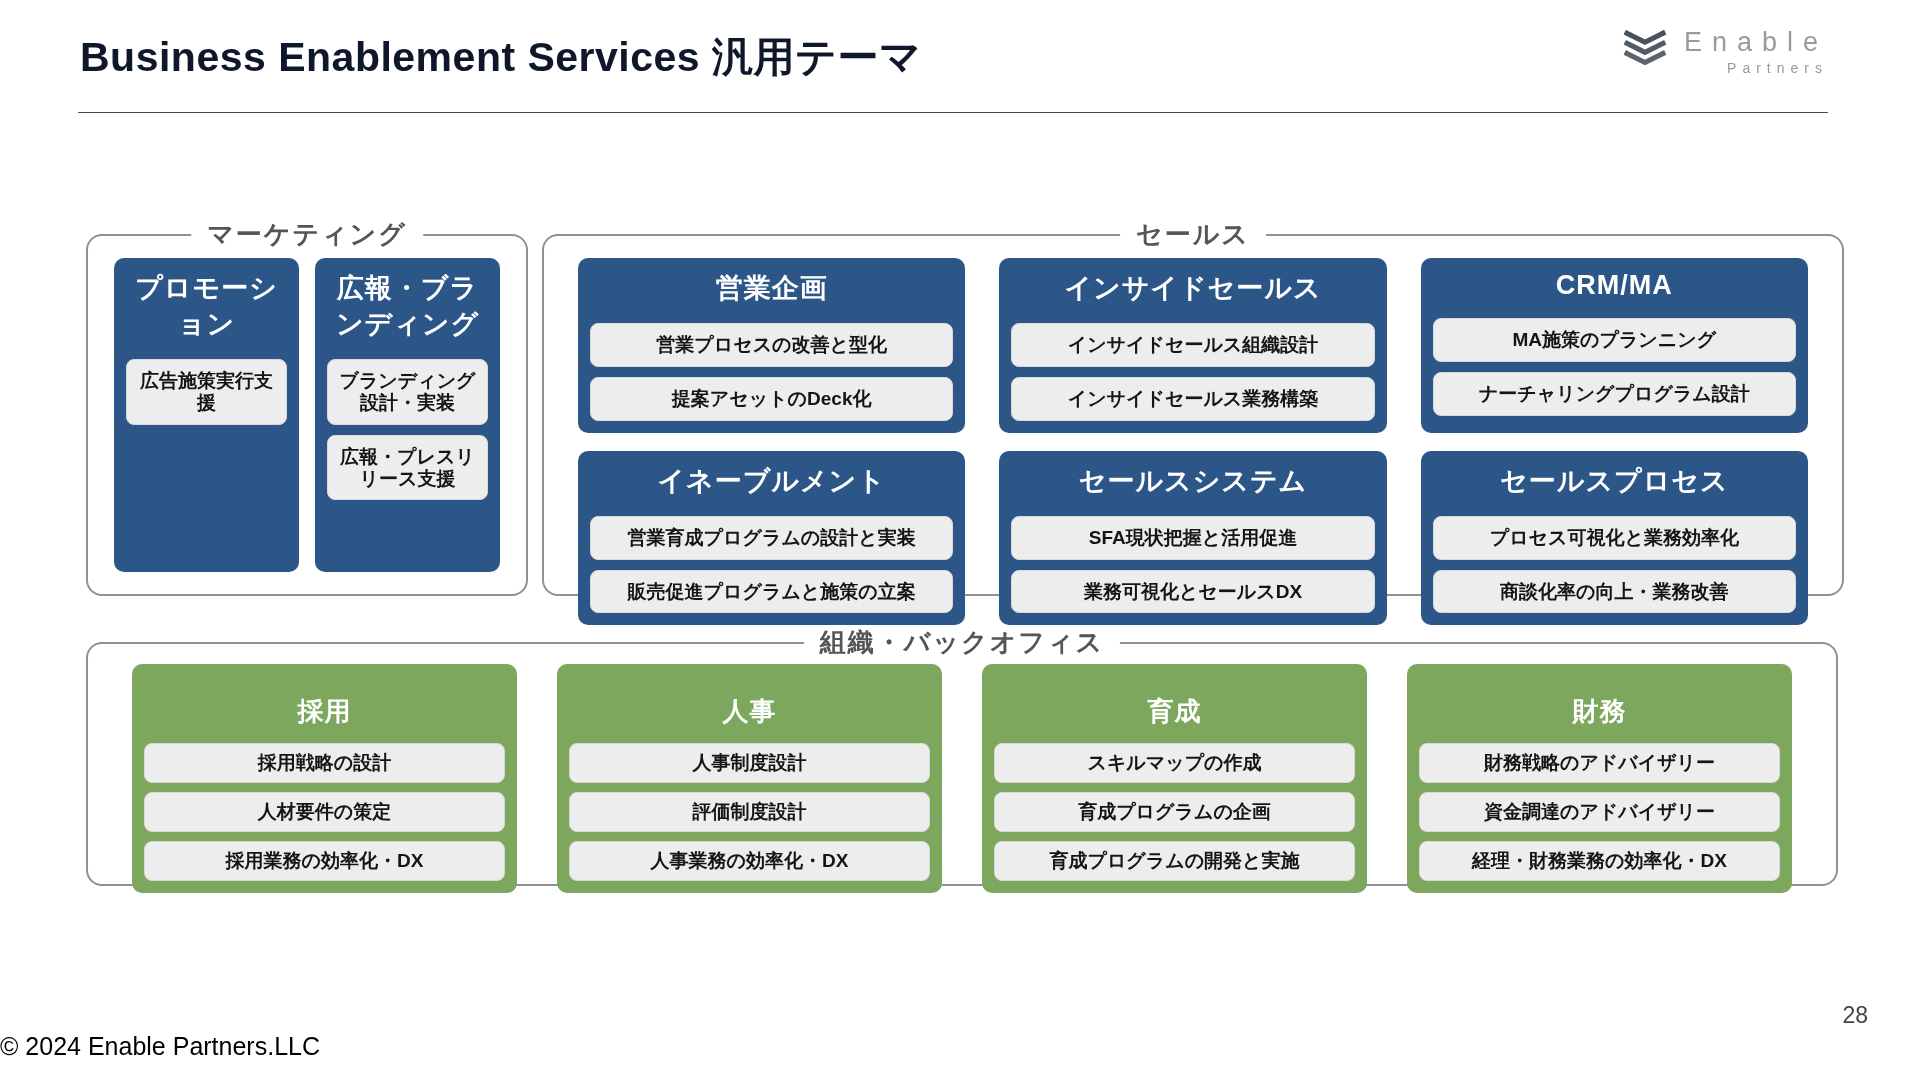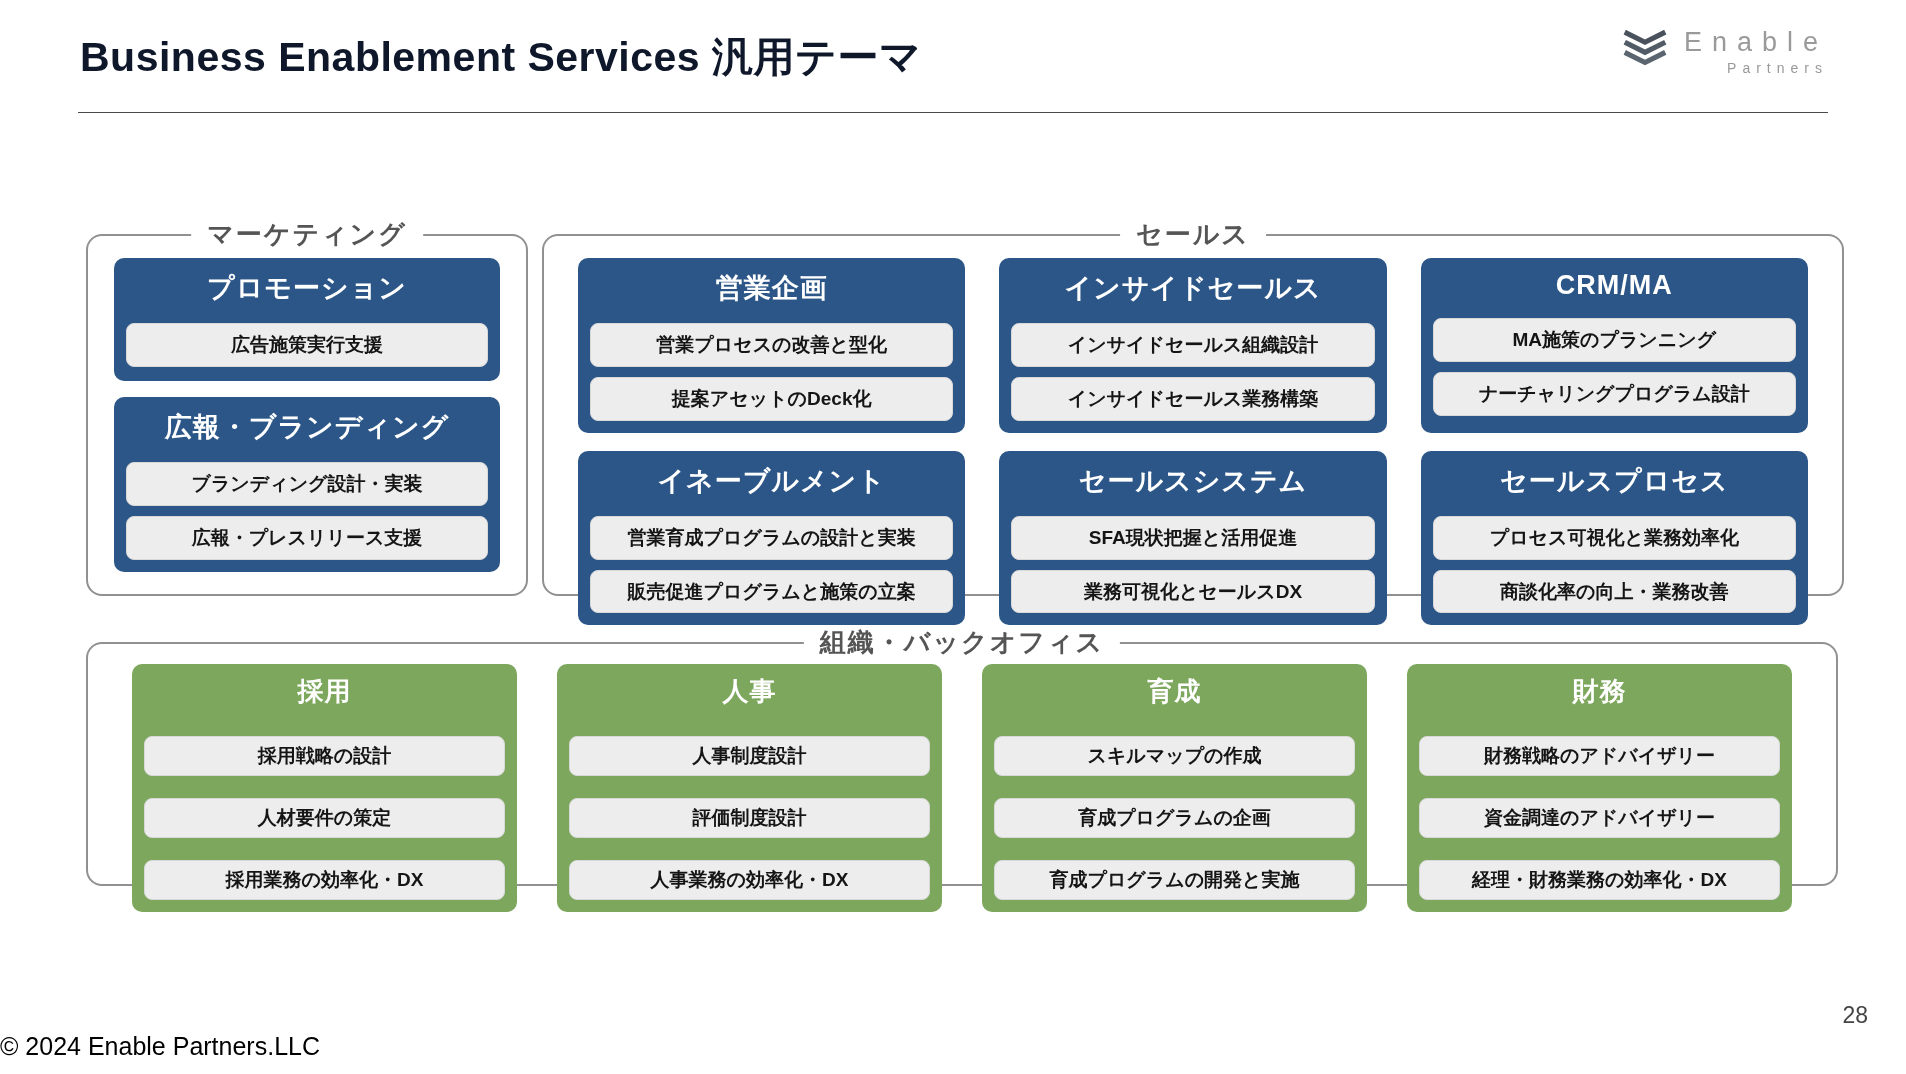--- a/index.html
+++ b/index.html
@@ -21,36 +21,36 @@
   .group{position:absolute;border:2px solid #919191;border-radius:16px;box-sizing:border-box;}
   .group-label{
     position:absolute;top:-19px;left:50%;transform:translateX(-50%);
     background:#ffffff;padding:0 16px;font-size:26px;font-weight:bold;color:#555;
     white-space:nowrap;letter-spacing:2px;
   }
   #group-marketing{left:86px;top:234px;width:442px;height:362px;}
   #group-sales{left:542px;top:234px;width:1302px;height:362px;}
   #group-org{left:86px;top:642px;width:1752px;height:244px;}
 
-  .cards-col{display:flex;flex-direction:column;gap:16px;padding:22px 26px;box-sizing:border-box;height:100%;}
+  .cards-col{display:flex;flex-direction:row;gap:16px;padding:22px 26px;box-sizing:border-box;height:100%;}
   .cards-grid{display:grid;grid-template-columns:repeat(3,1fr);gap:18px 34px;padding:22px 34px;box-sizing:border-box;height:100%;}
   .cards-row4{display:grid;grid-template-columns:repeat(4,1fr);gap:40px;padding:20px 44px 16px;box-sizing:border-box;height:100%;}
 
   
   .card{border-radius:10px;padding:6px 12px 12px;box-sizing:border-box;flex:1;}
   .card.blue{background:var(--blue,#2b5687);}
   .card.green{background:var(--green,#7ca75c);}
   .card-title{color:#fff;font-weight:bold;text-align:center;font-size:27px;padding:6px 0 7px;letter-spacing:1px;}
-  .cards-row4 .card-title{font-size:26px;padding:4px 0 5px;}
+  .cards-row4 .card-title{font-size:26px;padding:4px 0 5px;margin-top:20px;}
   .card-item{
     background:var(--item,#ededed);border:1px solid #d8d8d8;border-radius:8px;
     text-align:center;font-weight:bold;font-size:19px;color:#151515;
     padding:10px 4px;margin-top:10px;line-height:1.15;
   }
-  .cards-row4 .card-item{padding:8px 4px;margin-top:22px;}
+  .cards-row4 .card-item{padding:8px 4px;margin-top:9px;}
 
   
   .footer-text{position:absolute;left:0;right:0;top:1032px;text-align:left;font-size:25px;color:#000;}
   .page-number{position:absolute;right:38px;top:1002px;font-size:23px;color:#444;}
 </style>
 </head>
 <body>
 
 <div class="header">
   <div class="page-title">Business Enablement Services 汎用テーマ</div>

